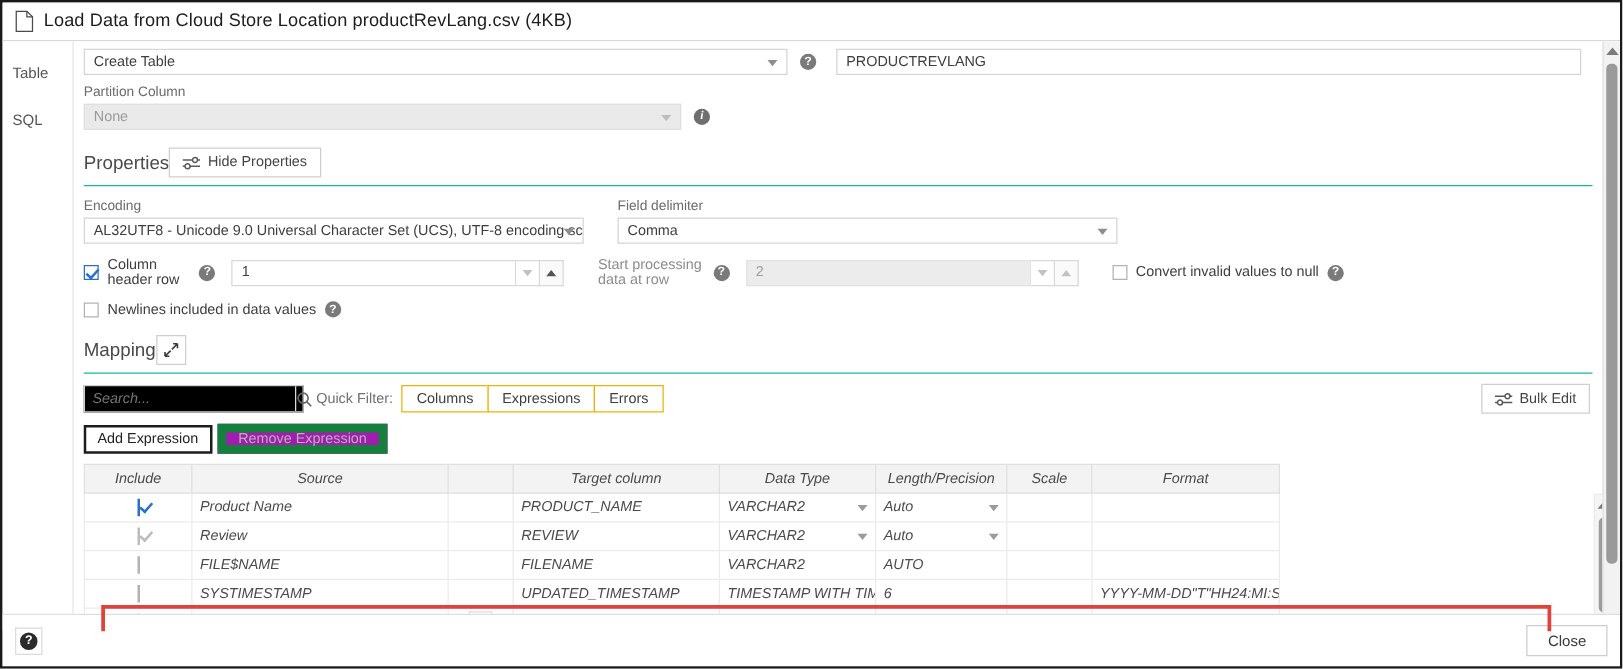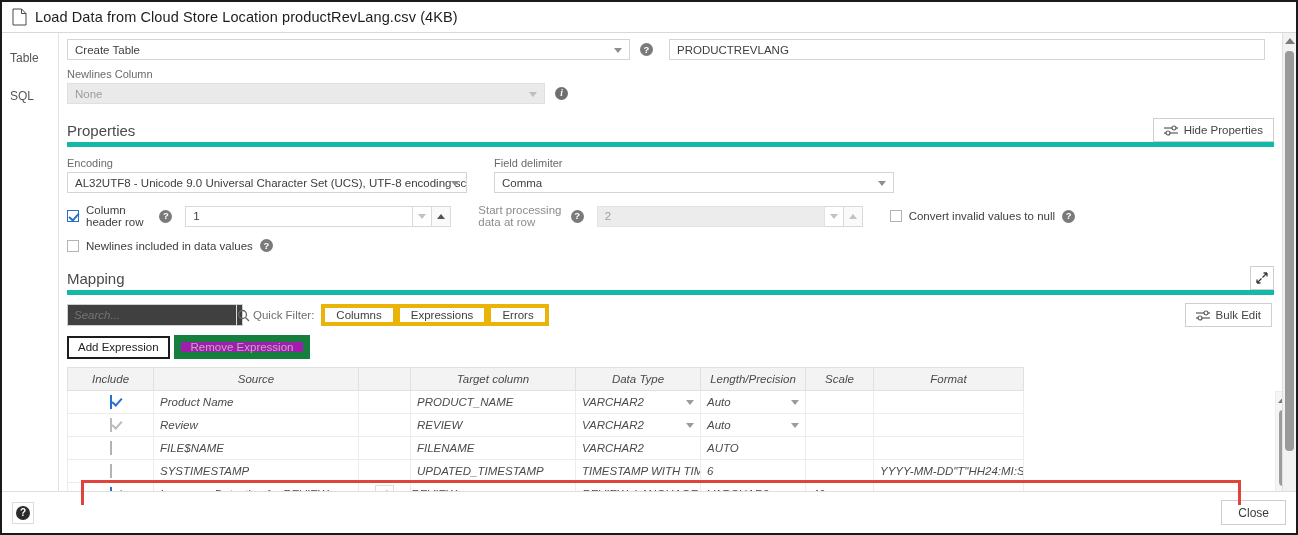--- a/index.html
+++ b/index.html
@@ -123,22 +123,23 @@
   .ico-gap { margin-left: 10px; }
 
   .field-label { font-size: 11px; color: #6b6b6b; margin-bottom: 3px; }
 
   .partition-block { padding: 8px 8px 0 8px; display: flex; align-items: flex-end; }
   .partition-sel { width: 478px; }
 
   
   .section-head {
     margin: 14px 8px 0 8px;
-    border-bottom: 5px solid #14b8a6;
-    display: flex; align-items: center; justify-content: space-between;
+    padding-bottom: 6px;
+    border-bottom: 1px solid #14b8a6;
+    display: flex; align-items: center; justify-content: flex-start;
   }
   .section-title { font-size: 15px; color: #4a4a4a; }
 
   .btn {
     border: 1px solid #cfcfcf; background: #fff;
     font-size: 11.5px; color: #444;
     height: 24px; padding: 0 10px;
     display: inline-flex; align-items: center; gap: 6px;
     cursor: pointer; white-space: nowrap;
   }
@@ -183,36 +184,36 @@
   .chev.dn { border-top: 5px solid #9e9e9e; }
   .chev.up { border-bottom: 5px solid #545454; }
   .chev.dn.dim { border-top-color: #c2c2c2; }
   .chev.up.dim { border-bottom-color: #c2c2c2; }
 
   .inline-label { font-size: 11.5px; color: #8c8c8c; display: flex; align-items: center; gap: 7px; }
 
   
   .map-tools { padding: 8px 8px 0 8px; display: flex; align-items: center; }
   .search-box {
-    width: 176px; height: 22px; border: 1px solid #cfcfcf; background: #404040;
+    width: 176px; height: 22px; border: 1px solid #cfcfcf; background: #000000;
     display: flex; align-items: center;
   }
   .search-input {
     flex: 1; border: none; outline: none; background: transparent;
     font-size: 11.5px; font-style: italic; color: #9a9a9a; padding: 0 6px;
     font-family: "Liberation Sans", sans-serif;
   }
   .search-btn {
     width: 24px; height: 20px; border-left: 1px solid #dcdcdc;
     display: flex; align-items: center; justify-content: center; cursor: pointer;
   }
   .qf-label { font-size: 11.5px; color: #6f6f6f; margin: 0 8px 0 10px; }
   .qf-group { display: flex; }
   .qf-btn {
-    height: 22px; padding: 0 11px; border: 4px solid #eab308; background: #fff;
+    height: 22px; padding: 0 11px; border: 1px solid #eab308; background: #fff;
     font-size: 11.5px; color: #3e3e3e; display: flex; align-items: center; cursor: pointer;
     margin-left: -1px;
   }
 
   .expr-row { padding: 8px 8px 0 8px; display: flex; align-items: center; }
   .btn-focus { border: 2px solid #1c1c1c; height: 23px; padding: 0 9px; font-size: 11.5px;
                background: #fff; color: #232323; display: inline-flex; align-items: center; cursor: pointer; }
   .btn-disabled {
     height: 23px; padding: 5px 10px; font-size: 11.5px; background: #a21caf;
     color: #b4b4b4; border: 7px solid #15803d; display: inline-flex; align-items: center;
@@ -310,21 +311,21 @@
             <span class="caret"></span>
           </div>
           <span class="help-ico ico-gap">?</span>
           <div class="table-name">
             <span>PRODUCTREVLANG</span>
           </div>
         </div>
 
         <div class="partition-block">
           <div>
-            <div class="field-label">Newlines Column</div>
+            <div class="field-label">Partition Column</div>
             <div class="sel disabled partition-sel">
               <span>None</span>
               <span class="caret light"></span>
             </div>
           </div>
           <span class="help-ico info-ico ico-gap" style="margin-bottom:4px">i</span>
         </div>
 
         <div class="section-head">
           <span class="section-title">Properties</span>

